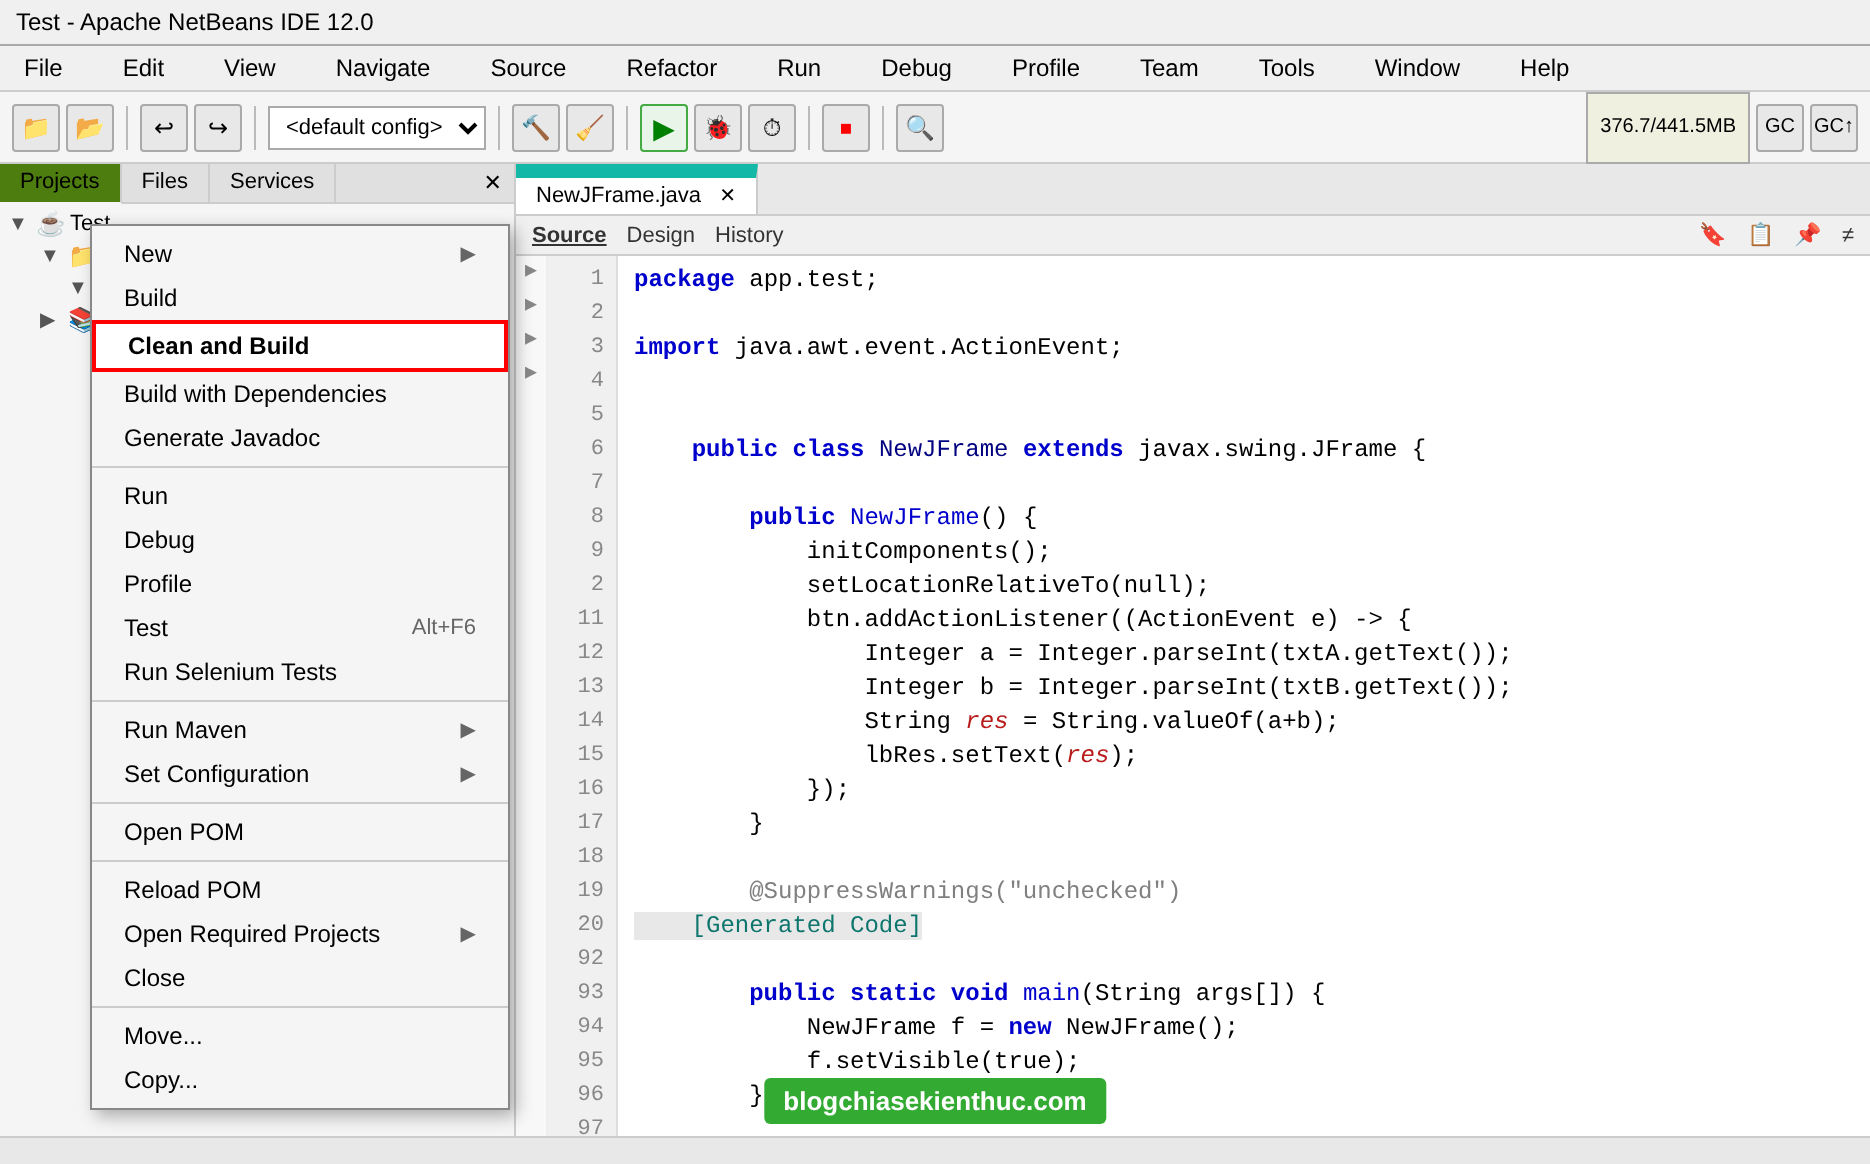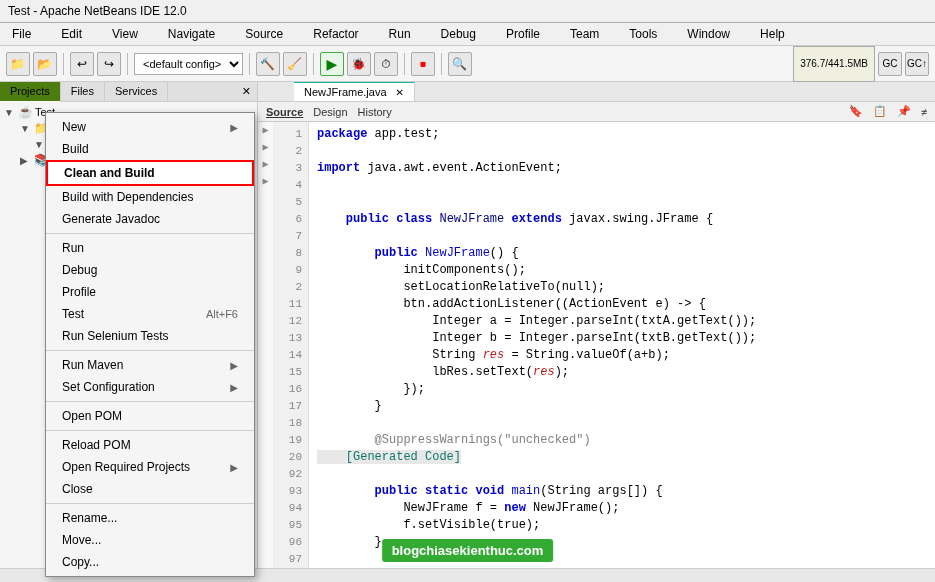--- a/index.html
+++ b/index.html
@@ -160,22 +160,21 @@
     }
     .editor-tab {
       padding: 3px 10px;
       font-size: 11px;
       cursor: pointer;
       border-right: 1px solid #ccc;
       background: #ddd;
     }
     .editor-tab.active {
       background: white;
-      border-top: 1px solid #14b8a6;
-      margin-left: 36px;
+      border-top: 7px solid #14b8a6;
     }
     .editor-toolbar {
       display: flex;
       background: #f0f0f0;
       border-bottom: 1px solid #ccc;
       padding: 2px 4px;
       gap: 2px;
       align-items: center;
     }
     .editor-toolbar-btn {
@@ -404,23 +403,20 @@
       </div>
       <div class="cm-item">
         <span>Open Required Projects</span>
         <span class="arrow">▶</span>
       </div>
       <div class="cm-item">
         <span>Close</span>
       </div>
       <div class="cm-separator"></div>
       <div class="cm-item">
-        <span>Rename...</span>
-      </div>
-      <div class="cm-item">
         <span>Move...</span>
       </div>
       <div class="cm-item">
         <span>Copy...</span>
       </div>
 
     </div>
   </div>
 
   <div class="right-panel">

